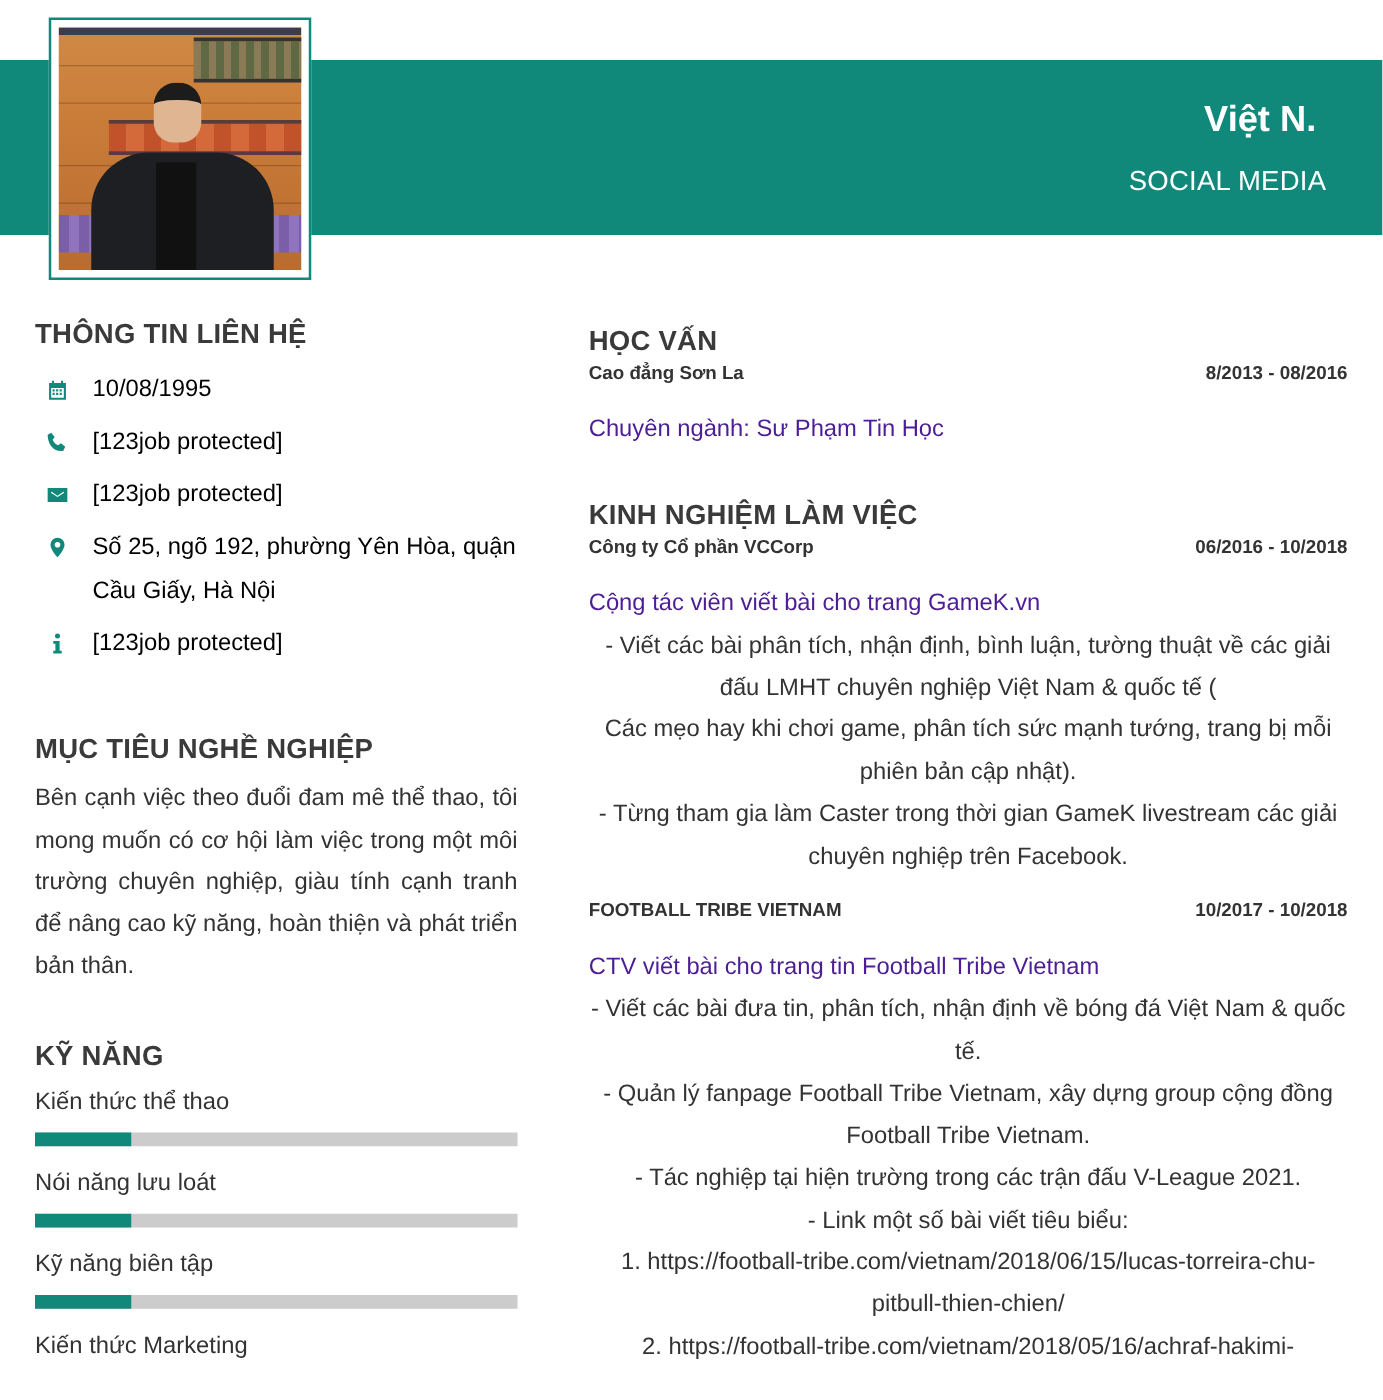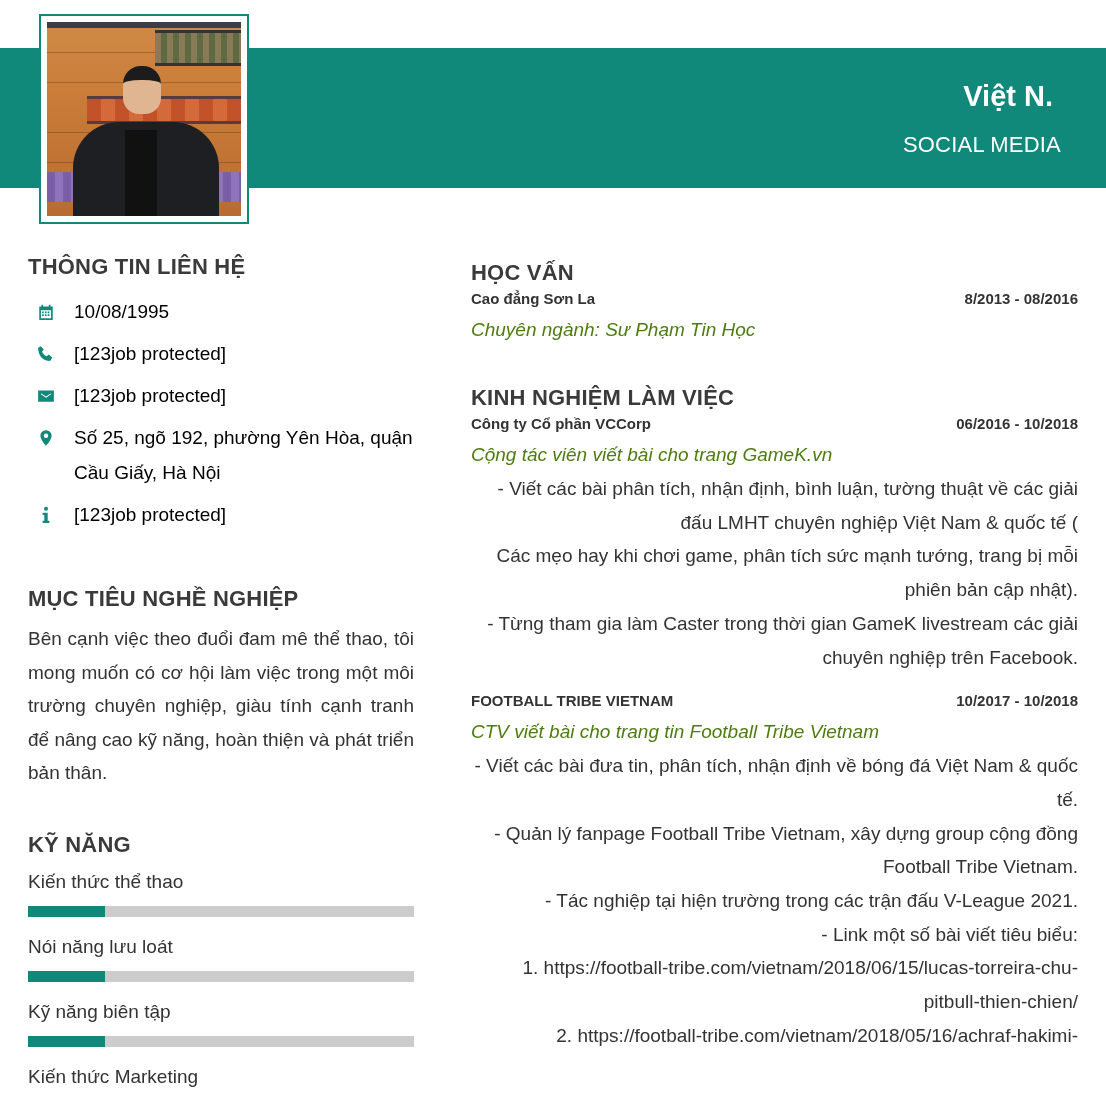--- a/index.html
+++ b/index.html
@@ -56,22 +56,22 @@
     .objective { margin-top: 54px; }
     .objective p { margin-top: 10px; font-size: 19px; line-height: 33.5px; text-align: justify; color: #333; }
 
     .skills { margin-top: 42px; }
     .skill { margin-top: 10px; }
     .skill-name { font-size: 19px; line-height: 28px; color: #333; }
     .skill-bar { position: relative; height: 11px; background: #cccccc; margin-top: 10px; margin-bottom: 16px; }
     .skill-fill { position: absolute; left: 0; top: 0; height: 100%; background: #10897b; }
 
     .edu-head, .job-head { display: flex; justify-content: space-between; font-size: 15px; font-weight: bold; color: #333; margin-top: 4px; }
-    .sub-line { font-size: 19px; line-height: 34px; color: #4d7c0f; margin-top: 6px; font-style: italic; }
-    .desc { font-size: 19px; line-height: 33.7px; color: #333; text-align: right; }
+    .sub-line { font-size: 19px; line-height: 34px; color: #4c1d95; margin-top: 20px; }
+    .desc { font-size: 19px; line-height: 33.7px; color: #333; text-align: center; }
     .desc-line { display: block; }
     .exp-section { margin-top: 38px; }
     .job + .job { margin-top: 18px; }
   </style>
 </head>
 <body>
 
 <div class="header-band"></div>
 <div class="header-name">Việt N.</div>
 <div class="header-title">SOCIAL MEDIA</div>

